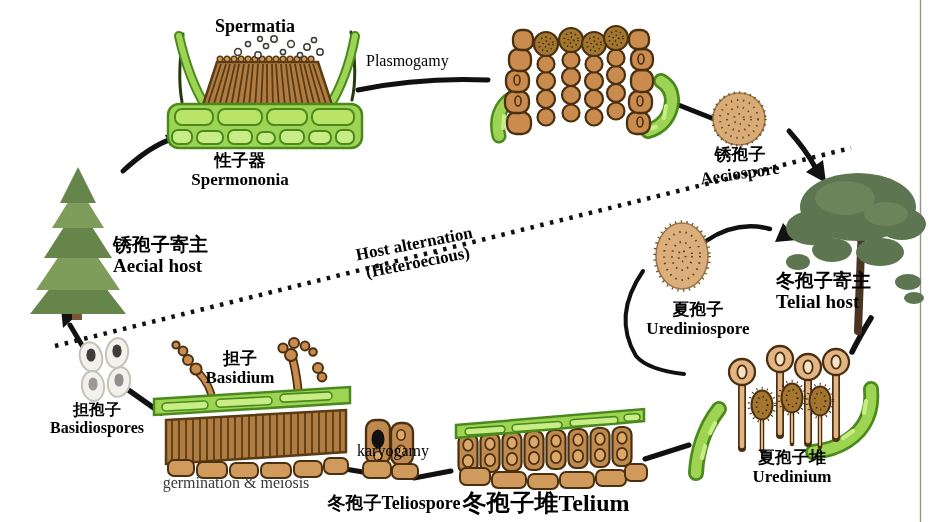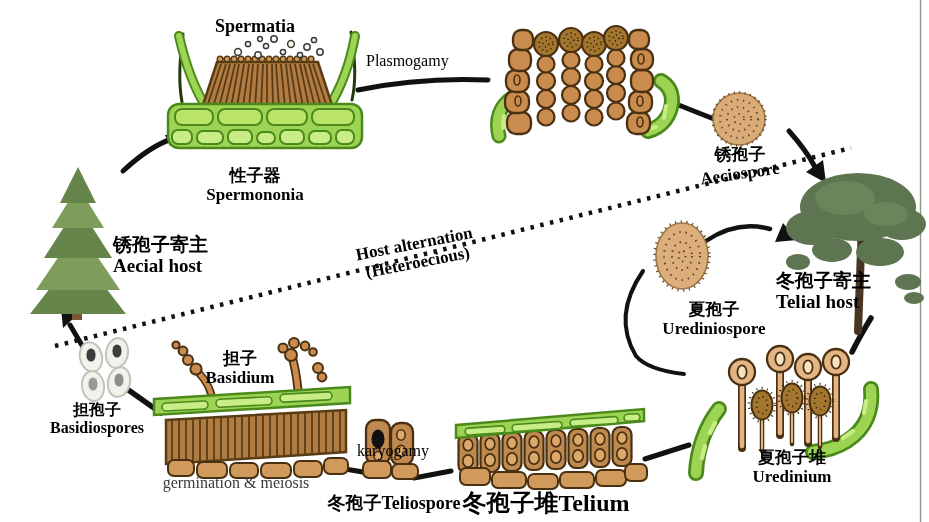--- a/index.html
+++ b/index.html
@@ -295,21 +295,21 @@
       <ellipse rx="18" ry="24" fill="none" stroke="#5d4020" stroke-width="2" stroke-dasharray="1.4 5"></ellipse>
       <ellipse rx="10" ry="14" fill="none" stroke="#5d4020" stroke-width="2" stroke-dasharray="1.4 4.6"></ellipse>
       <ellipse rx="3.5" ry="5.5" fill="none" stroke="#5d4020" stroke-width="2" stroke-dasharray="1.4 4.2"></ellipse>
     </g>
   </svg>
 
   <div class="lbl" style="left:255px;top:16px;font-size:18px;">
     <span>Spermatia</span>
   </div>
 
-  <div class="lbl" style="left:255px;top:151px;margin-top:15px;">
+  <div class="lbl" style="left:240px;top:151px;">
     <span class="ln">性子器</span>
     <span class="ln">Spermononia</span>
   </div>
 
   <div class="lbl leftal reg rot-plasmo" style="left:366px;top:52px;">
     <span>Plasmogamy</span>
   </div>
 
 
   <div class="lbl" style="left:740px;top:145px;">
@@ -320,21 +320,21 @@
   <div class="lbl leftal big" style="left:113px;top:234px;">
     <span class="ln">锈孢子寄主</span>
     <span class="ln">Aecial host</span>
   </div>
 
   <div class="lbl rot-host" style="left:416px;top:234px;">
     <span class="ln">Host alternation</span>
     <span class="ln">(Heteroecious)</span>
   </div>
 
-  <div class="lbl" style="left:698px;top:300px;margin-left:16px;">
+  <div class="lbl" style="left:698px;top:300px;">
     <span class="ln">夏孢子</span>
     <span class="ln">Urediniospore</span>
   </div>
 
   <div class="lbl leftal big" style="left:776px;top:270px;">
     <span class="ln">冬孢子寄主</span>
     <span class="ln">Telial host</span>
   </div>
 
   <div class="lbl" style="left:792px;top:448px;">

